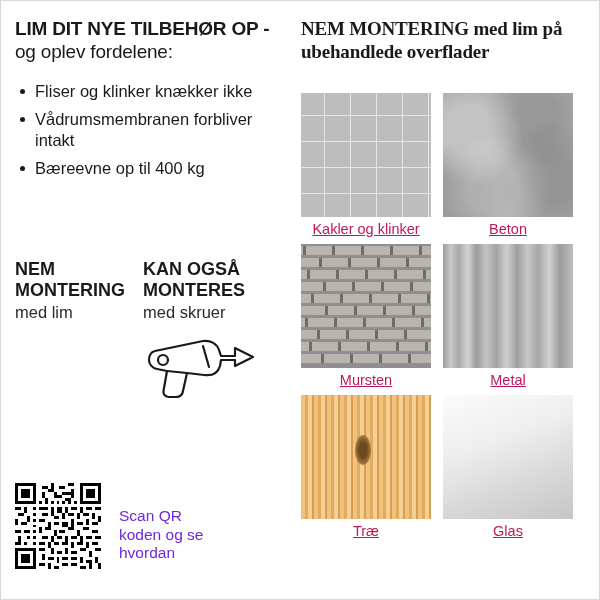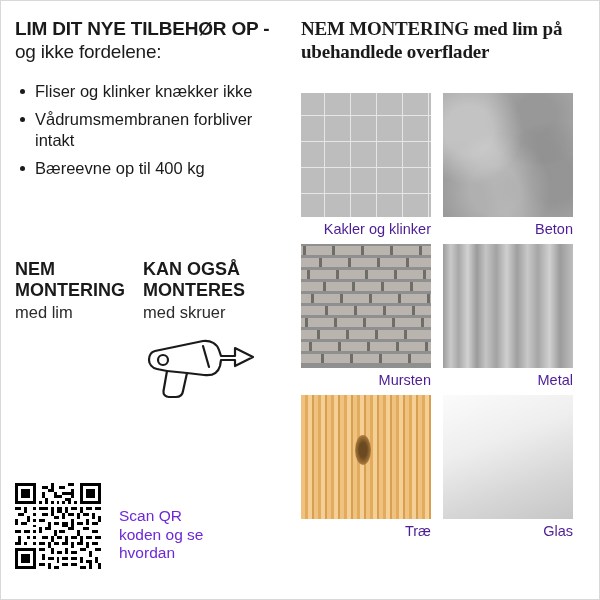--- a/index.html
+++ b/index.html
@@ -146,25 +146,26 @@
     width: 130px;
   }
   .swatch {
     width: 130px;
     height: 124px;
     background: #cccccc;
     position: relative;
     overflow: hidden;
   }
   .swatch-caption {
-    text-align: right;
+    text-align: center;
     font-size: 14.5px;
     line-height: 18px;
     padding-top: 3px;
-    color: #4c1d95;
+    color: #be185d;
+    text-decoration: underline;
   }
 
   
   .sw-tile {
     background: #bdbdbd;
     background-image:
       linear-gradient(to right, #e6e6e6 1.5px, transparent 1.5px),
       linear-gradient(to bottom, #e6e6e6 1.5px, transparent 1.5px);
     background-size: 26px 26px;
     background-position: -3px -4px;
@@ -226,21 +227,21 @@
     border-radius: 50%;
     background: radial-gradient(ellipse at center, #6b4a22 0 35%, #9a6c33 60%, rgba(154,108,51,0) 100%);
   }
 </style>
 </head>
 <body>
 
 <div class="page">
 
   <div class="left-col">
-    <h1 class="headline"><span class="strong">LIM DIT NYE TILBEHØR OP -</span><span> og ikke fordelene:</span></h1>
+    <h1 class="headline"><span class="strong">LIM DIT NYE TILBEHØR OP -</span><span> og oplev fordelene:</span></h1>
 
     <ul class="bullets">
       <li>Fliser og klinker knækker ikke</li>
       <li>Vådrumsmembranen forbliver intakt</li>
       <li>Bæreevne op til 400 kg</li>
     </ul>
   </div>
 
   <div class="methods">
 

